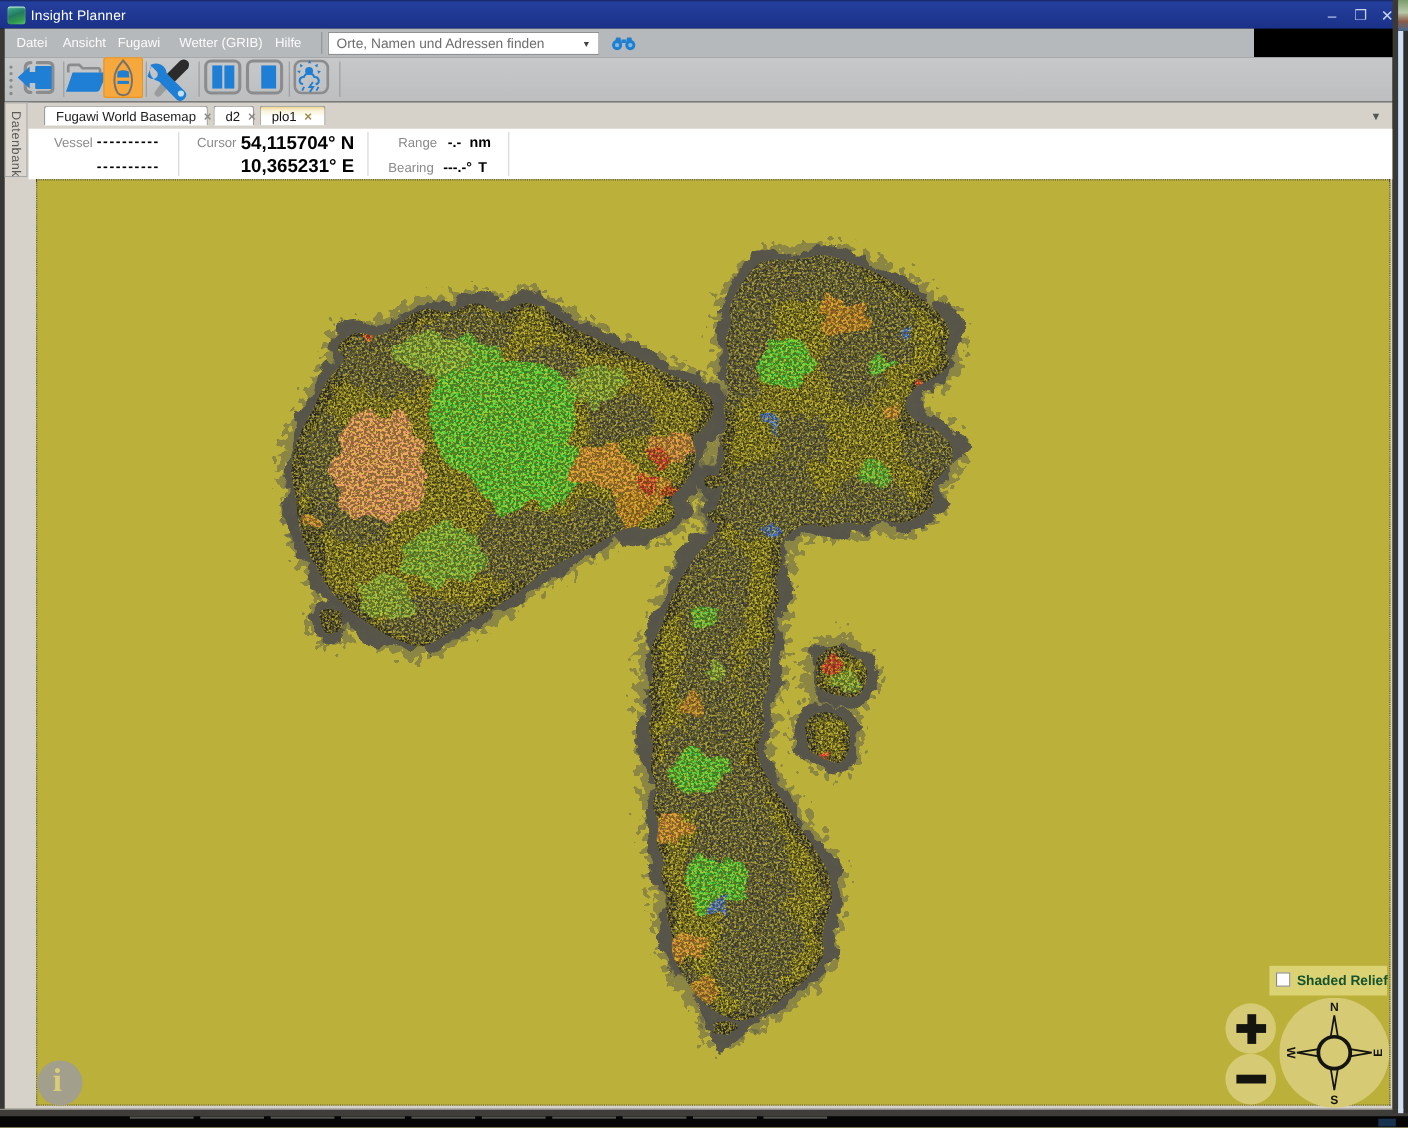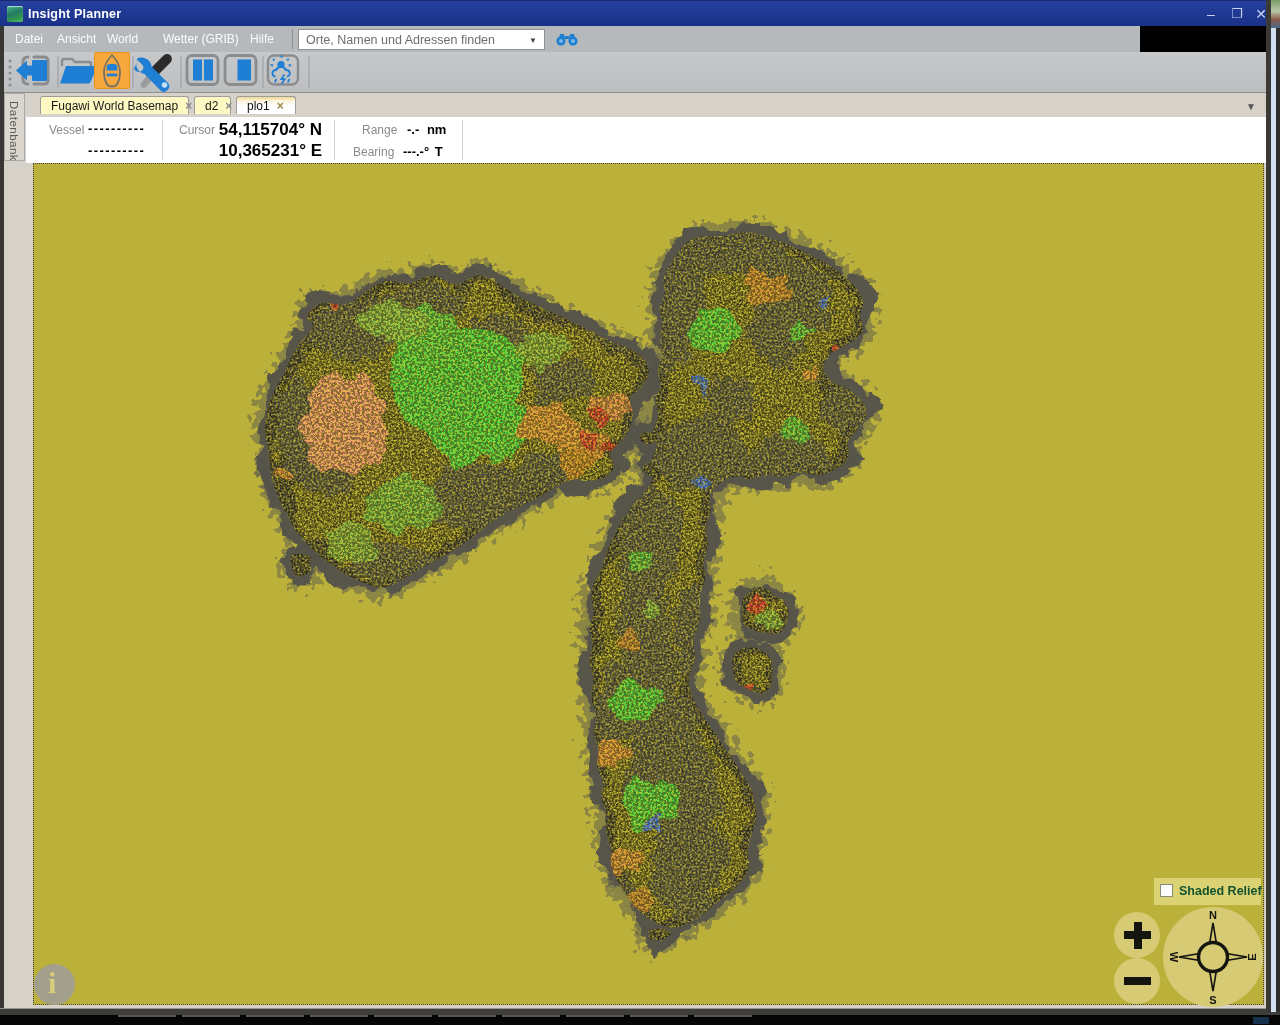--- a/index.html
+++ b/index.html
@@ -1,30 +1,30 @@
 <!DOCTYPE html>
 <html><head><meta charset="utf-8"><style>
 *{margin:0;padding:0;box-sizing:border-box}
 html,body{width:1280px;height:1025px;overflow:hidden;font-family:"Liberation Sans",sans-serif}
 #page{position:relative;width:1280px;height:1025px;background:#000}
 .abs{position:absolute}
 
 #titlebar{left:0;top:0;width:1280px;height:26px;background:linear-gradient(#243f9d,#1a3188);border-top:1px solid #1a2a6e}
-#titlebar .ttl{position:absolute;left:28px;top:6px;color:#fff;font-size:12.5px;font-weight:bold;letter-spacing:0.2px}
+#titlebar .ttl{position:absolute;left:28px;top:6px;color:#fff;font-size:12.5px;font-weight:normal;letter-spacing:0.2px}
 #appicon{position:absolute;left:7px;top:5px;width:16px;height:16px;border-radius:2px;background:linear-gradient(160deg,#3aa885 10%,#237a60 45%,#2f9a4f 75%,#57c06a);box-shadow:inset 0 1px 1px rgba(255,255,255,0.65)}
 .wbtn{position:absolute;top:0;height:26px;width:26px;color:#c6d2f0;font-size:13px;text-align:center;line-height:26px}
 
 #menubar{left:4px;top:26px;width:1136px;height:26px;background:#b6b9bb;color:#fbfbfb;font-size:12px}
 #menubar span.mi{position:absolute;top:5px}
 
 #toolbar{left:4px;top:52px;width:1262px;height:41px;background:linear-gradient(#c6c8ca,#bcbec0);border-bottom:1px solid #8e8f90}
 
 #work{left:4px;top:93px;width:1262px;height:916px;background:#d6d2ca}
 
-.tab{position:absolute;top:3px;height:18px;background:#fef9c3;border:1px solid #9c9c9c;border-bottom:none;border-radius:3px 3px 0 0;font-size:12px;color:#1a1a1a;padding:2px 8px 0 10px;white-space:nowrap}
+.tab{position:absolute;top:3px;height:18px;background:#ffffff;border:1px solid #9c9c9c;border-bottom:none;border-radius:3px 3px 0 0;font-size:12px;color:#1a1a1a;padding:2px 8px 0 10px;white-space:nowrap}
 .tab .x{color:#8a8a8a;margin-left:7px;font-size:12px;font-weight:bold}
 #tab3{background:linear-gradient(#f0d88e 0%,#faf3da 22%,#ffffff 55%);color:#111}
 
 #infobar{left:22px;top:24px;width:1240px;height:46px;background:#ffffff}
 .lbl{position:absolute;color:#8a8a8a;font-size:12px}
 .val{position:absolute;color:#000;font-weight:bold;font-size:13px}
 .isep{position:absolute;top:3px;height:40px;width:1px;background:#d4d4d4}
 
 #map{left:29px;top:70px;width:1231px;height:842px;border:1px dotted #4a4636;background:#bbb039}
 
@@ -46,21 +46,21 @@
   <div id="titlebar" class="abs">
     <div id="appicon"></div>
     <span class="ttl">Insight Planner</span>
     <div class="wbtn" style="left:1198px;font-size:14px">–</div>
     <div class="wbtn" style="left:1224px">❐</div>
     <div class="wbtn" style="left:1248px;font-size:14px">✕</div>
   </div>
   <div id="menubar" class="abs">
     <span class="mi" style="left:11px;top:6px">Datei</span>
     <span class="mi" style="left:53px;top:6px">Ansicht</span>
-    <span class="mi" style="left:103px;top:6px">World</span>
+    <span class="mi" style="left:103px;top:6px">Fugawi</span>
     <span class="mi" style="left:159px;top:6px">Wetter (GRIB)</span>
     <span class="mi" style="left:246px;top:6px">Hilfe</span>
     <span class="abs" style="left:288px;top:3px;width:1px;height:20px;background:#8f9294"></span>
     <div class="abs" style="left:294px;top:3px;width:247px;height:21px;background:#fff;border:1px solid #919191">
       <span style="position:absolute;left:7px;top:3px;color:#6e6e6e;font-size:12.5px">Orte, Namen und Adressen finden</span>
       <span style="position:absolute;right:7px;top:6px;color:#444;font-size:8px">▼</span>
     </div>
 
     <svg class="abs" style="left:552px;top:5px" width="22" height="16" viewBox="0 0 22 16">
       <circle cx="5" cy="10" r="4.6" fill="#1e7fd0"></circle>

